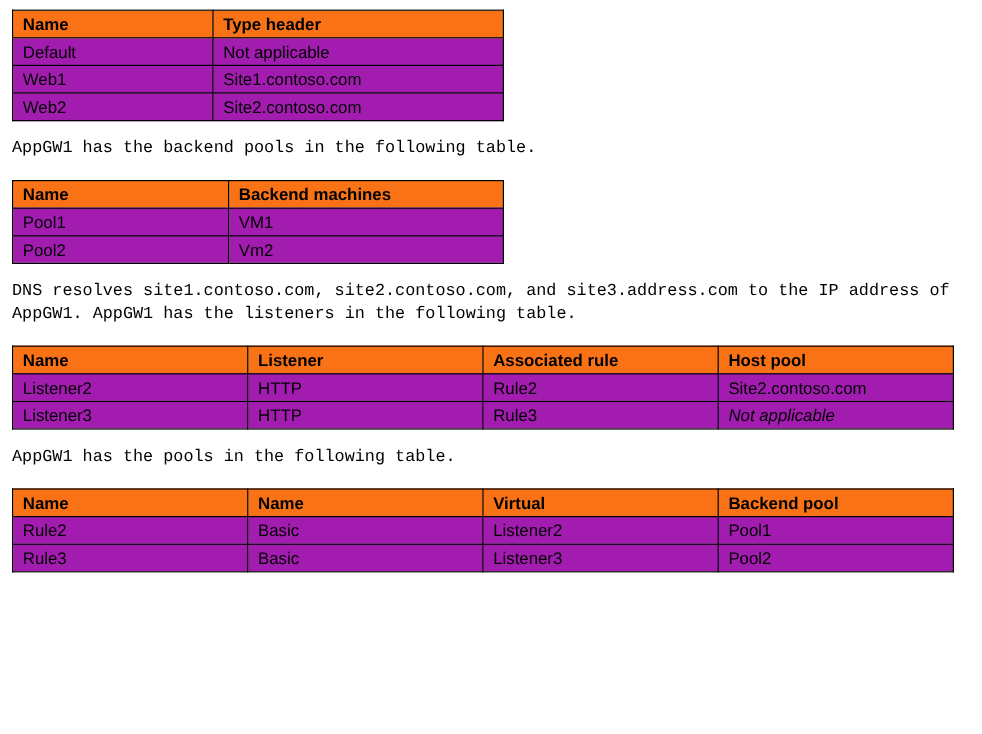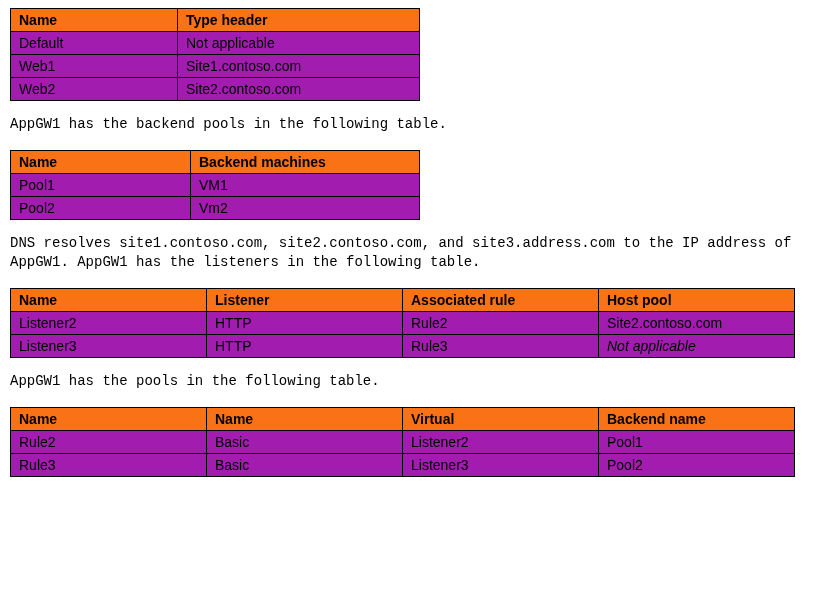--- a/index.html
+++ b/index.html
@@ -114,21 +114,21 @@
   </table>
 
 <p>AppGW1 has the pools in the following table.</p>
 
 <table class="t4">
   <tbody>
       <tr>
     <th>Name</th>
     <th>Name</th>
     <th>Virtual</th>
-    <th>Backend name</th>
+    <th>Backend pool</th>
   </tr>
   <tr>
     <td>Rule2</td>
     <td>Basic</td>
     <td>Listener2</td>
     <td>Pool1</td>
   </tr>
   <tr>
     <td>Rule3</td>
     <td>Basic</td>

